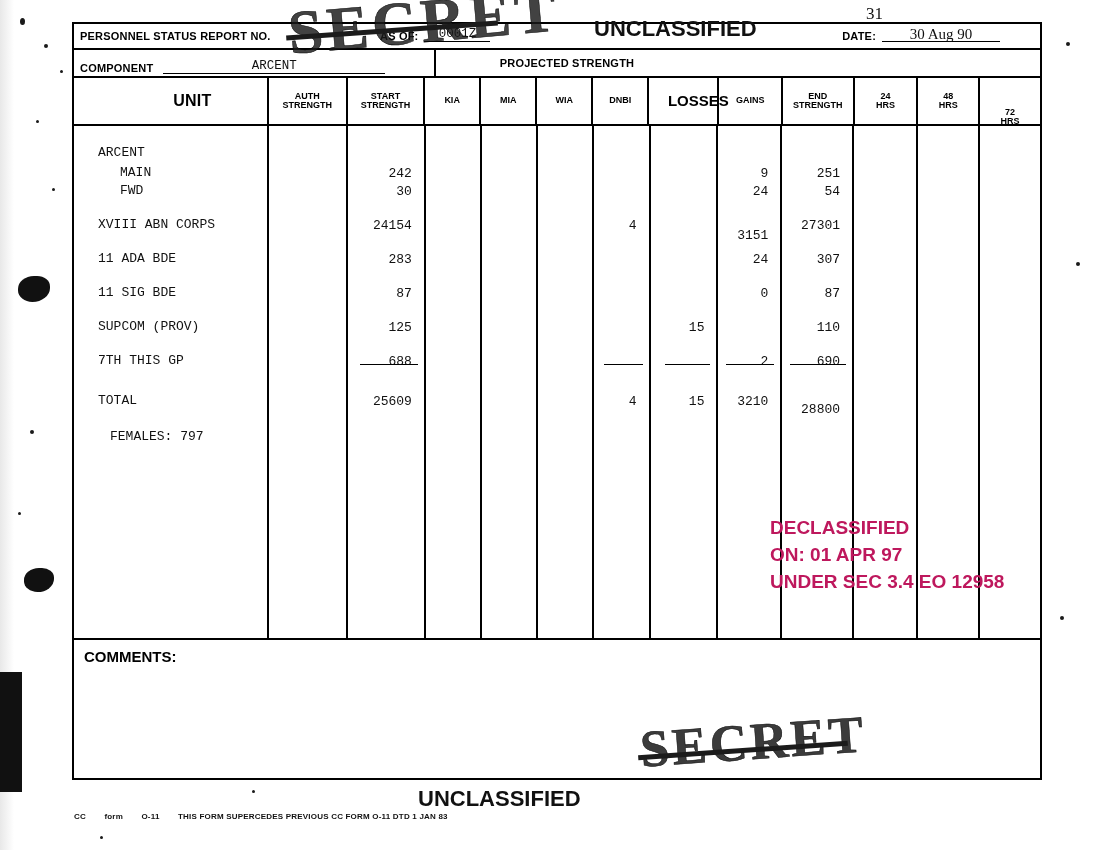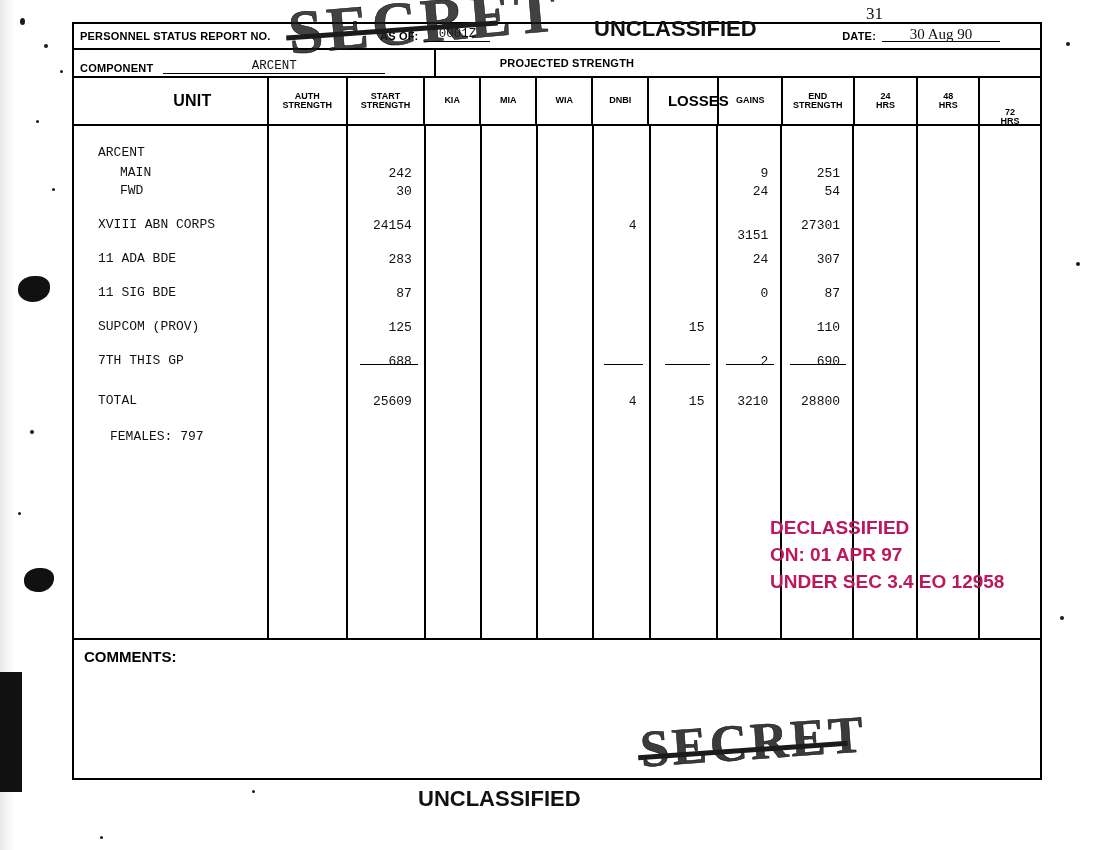--- a/index.html
+++ b/index.html
@@ -504,21 +504,21 @@
 
       <div class="w-end">
         <div class="numcol">
           <div style="top:20px;">251</div>
           <div style="top:38px;">54</div>
           <div style="top:72px;">27301</div>
           <div style="top:106px;">307</div>
           <div style="top:140px;">87</div>
           <div style="top:174px;">110</div>
           <div style="top:208px;">690</div>
-          <div style="top:248px;">28800</div>
+          <div style="top:256px;">28800</div>
         </div>
         <div class="totline" style="left:8px;right:6px;top:238px;"></div>
       </div>
 
       <div class="w-24">
           <div class="numcol"></div>
         </div>
       <div class="w-48">
           <div class="numcol"></div>
         </div>
@@ -528,20 +528,26 @@
 
     </div>
 
     <div class="comments">
       <div class="lbl">COMMENTS:</div>
       <div style="position:absolute;left:130px;top:10px;right:10px;bottom:6px;font-family:'Liberation Mono',monospace;font-size:13px;color:#111;"></div>
     </div>
 
   </div>
 
+  <div class="footer">
+    <span>CC</span>
+    <span>form</span>
+    <span>O-11</span>
+    <span>THIS FORM SUPERCEDES PREVIOUS CC FORM O-11 DTD 1 JAN 83</span>
+  </div>
 
   <div class="stamp-secret-top">SECRET</div>
   <div class="stamp-strike-top"></div>
   <div class="stamp-unclass-top">UNCLASSIFIED</div>
 
   <div class="declass">
     <div>DECLASSIFIED</div>
     <div>ON: 01 APR 97</div>
     <div>UNDER SEC 3.4 EO 12958</div>
   </div>

